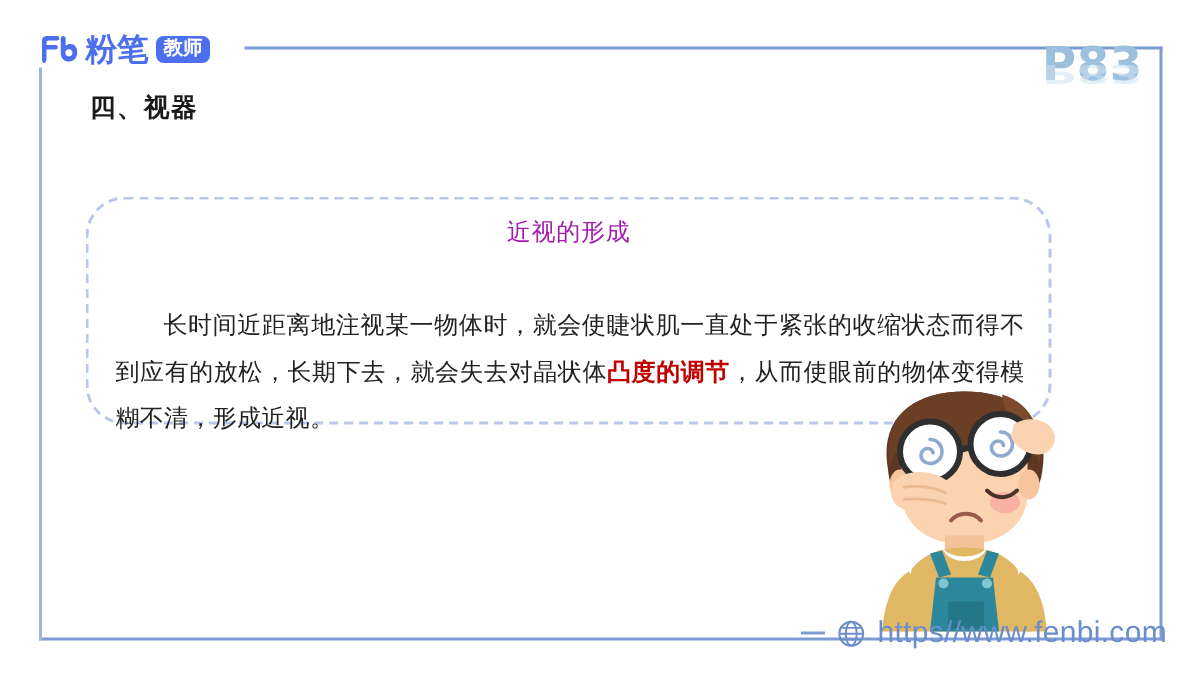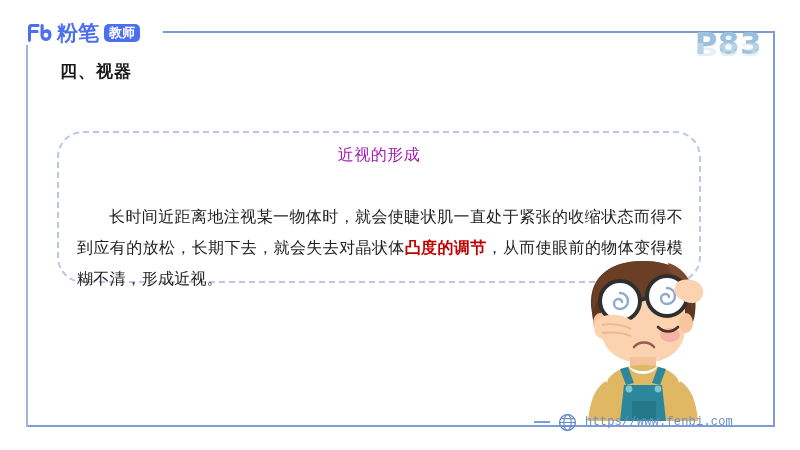--- a/index.html
+++ b/index.html
@@ -187,24 +187,24 @@
     gap: 8px;
     height: 24px;
   }
   .footer-dash {
     width: 16px;
     height: 2px;
     background: #7f9bd4;
   }
   .globe-icon { display: block; }
   .footer-url {
-    font-size: 12px;
+    font-size: 20px;
     color: #6b8ecb;
     letter-spacing: .2px;
-    font-family: Liberation Mono, monospace;
+    font-family: Liberation Sans, sans-serif;
   }
 </style>
 </head>
 <body>
 
 <div id="slide">
 
   <div class="logo">
     <span>
       <svg class="logo-mark" viewBox="0 0 52 40" xmlns="http://www.w3.org/2000/svg">

